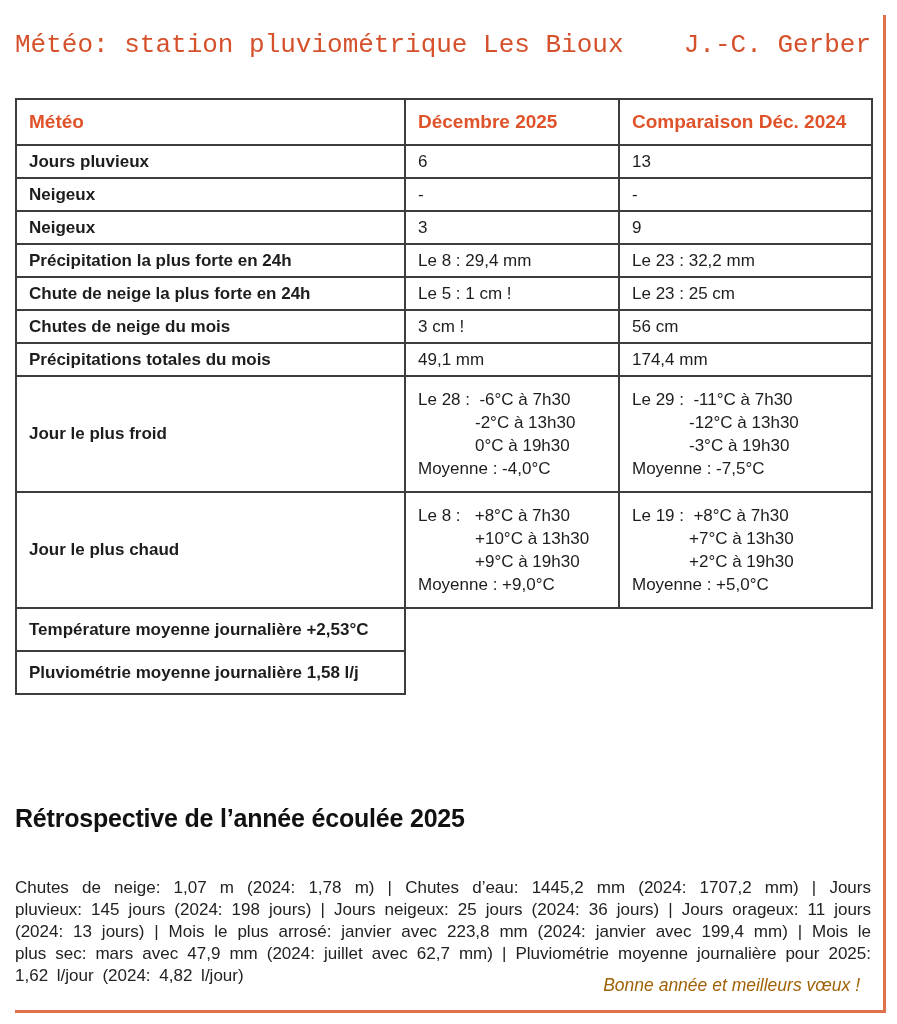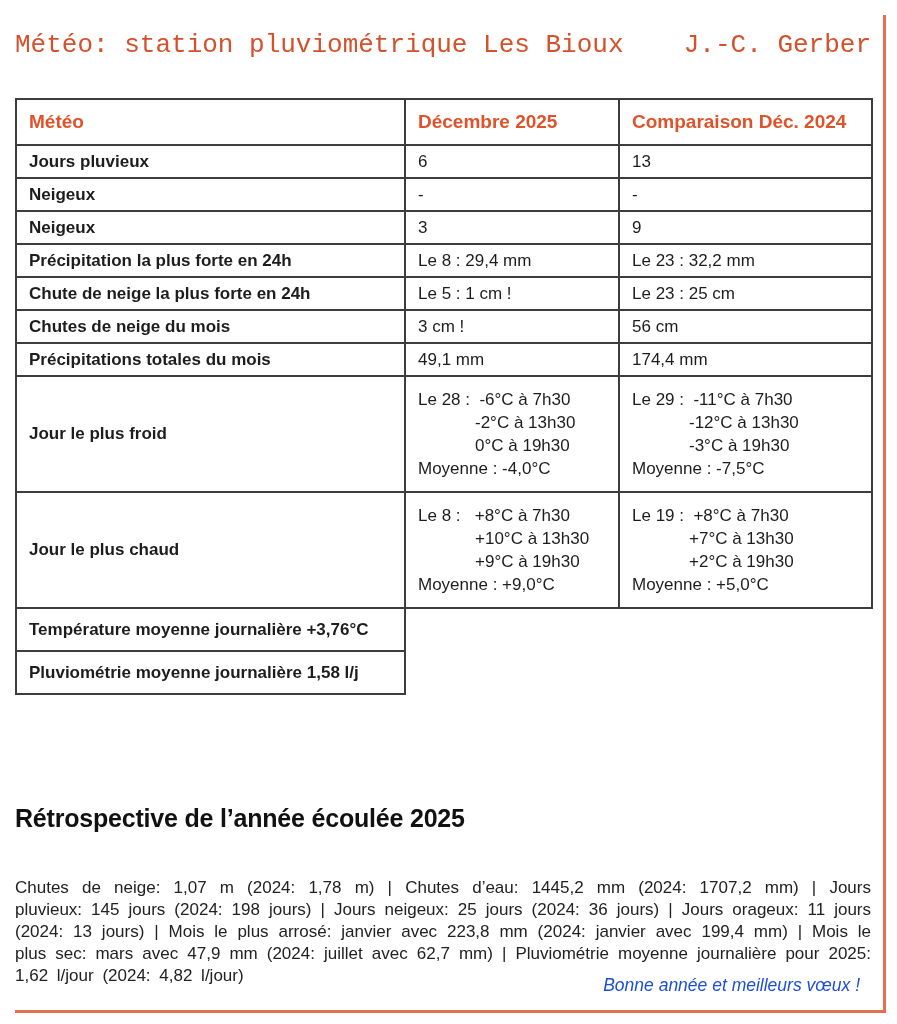--- a/index.html
+++ b/index.html
@@ -103,21 +103,21 @@
     text-align: justify;
     word-spacing: 4px;
     color: #222222;
   }
   .closing {
     position: absolute;
     right: 37px;
     top: 975px;
     font-size: 17.5px;
     font-style: italic;
-    color: #1d4ed8;
+    color: #a16207;
   }
 </style>
 </head>
 <body>
 
 <div class="page">
 
   <div class="vline"></div>
   <div class="hline"></div>
 
@@ -181,21 +181,21 @@
           <td><div class="line">Le 29 :  -11°C à 7h30</div><div class="line indent">-12°C à 13h30</div><div class="line indent">-3°C à 19h30</div><div class="line">Moyenne : -7,5°C</div></td>
         </tr>
         <tr class="tall">
           <th>Jour le plus chaud</th>
           <td><div class="line">Le 8 :   +8°C à 7h30</div><div class="line indent">+10°C à 13h30</div><div class="line indent">+9°C à 19h30</div><div class="line">Moyenne : +9,0°C</div></td>
           <td><div class="line">Le 19 :  +8°C à 7h30</div><div class="line indent">+7°C à 13h30</div><div class="line indent">+2°C à 19h30</div><div class="line">Moyenne : +5,0°C</div></td>
         </tr>
       </tbody>
     <tbody>
       <tr class="summary">
-        <th>Température moyenne journalière +3,76°C</th>
+        <th>Température moyenne journalière +2,53°C</th>
         <td class="ghost" colspan="2"></td>
       </tr>
       <tr class="summary">
         <th>Pluviométrie moyenne journalière 1,58 l/j</th>
         <td class="ghost" colspan="2"></td>
       </tr>
     </tbody>
   </table>
 
   <h2 class="retro-heading">Rétrospective de l’année écoulée 2025</h2>

